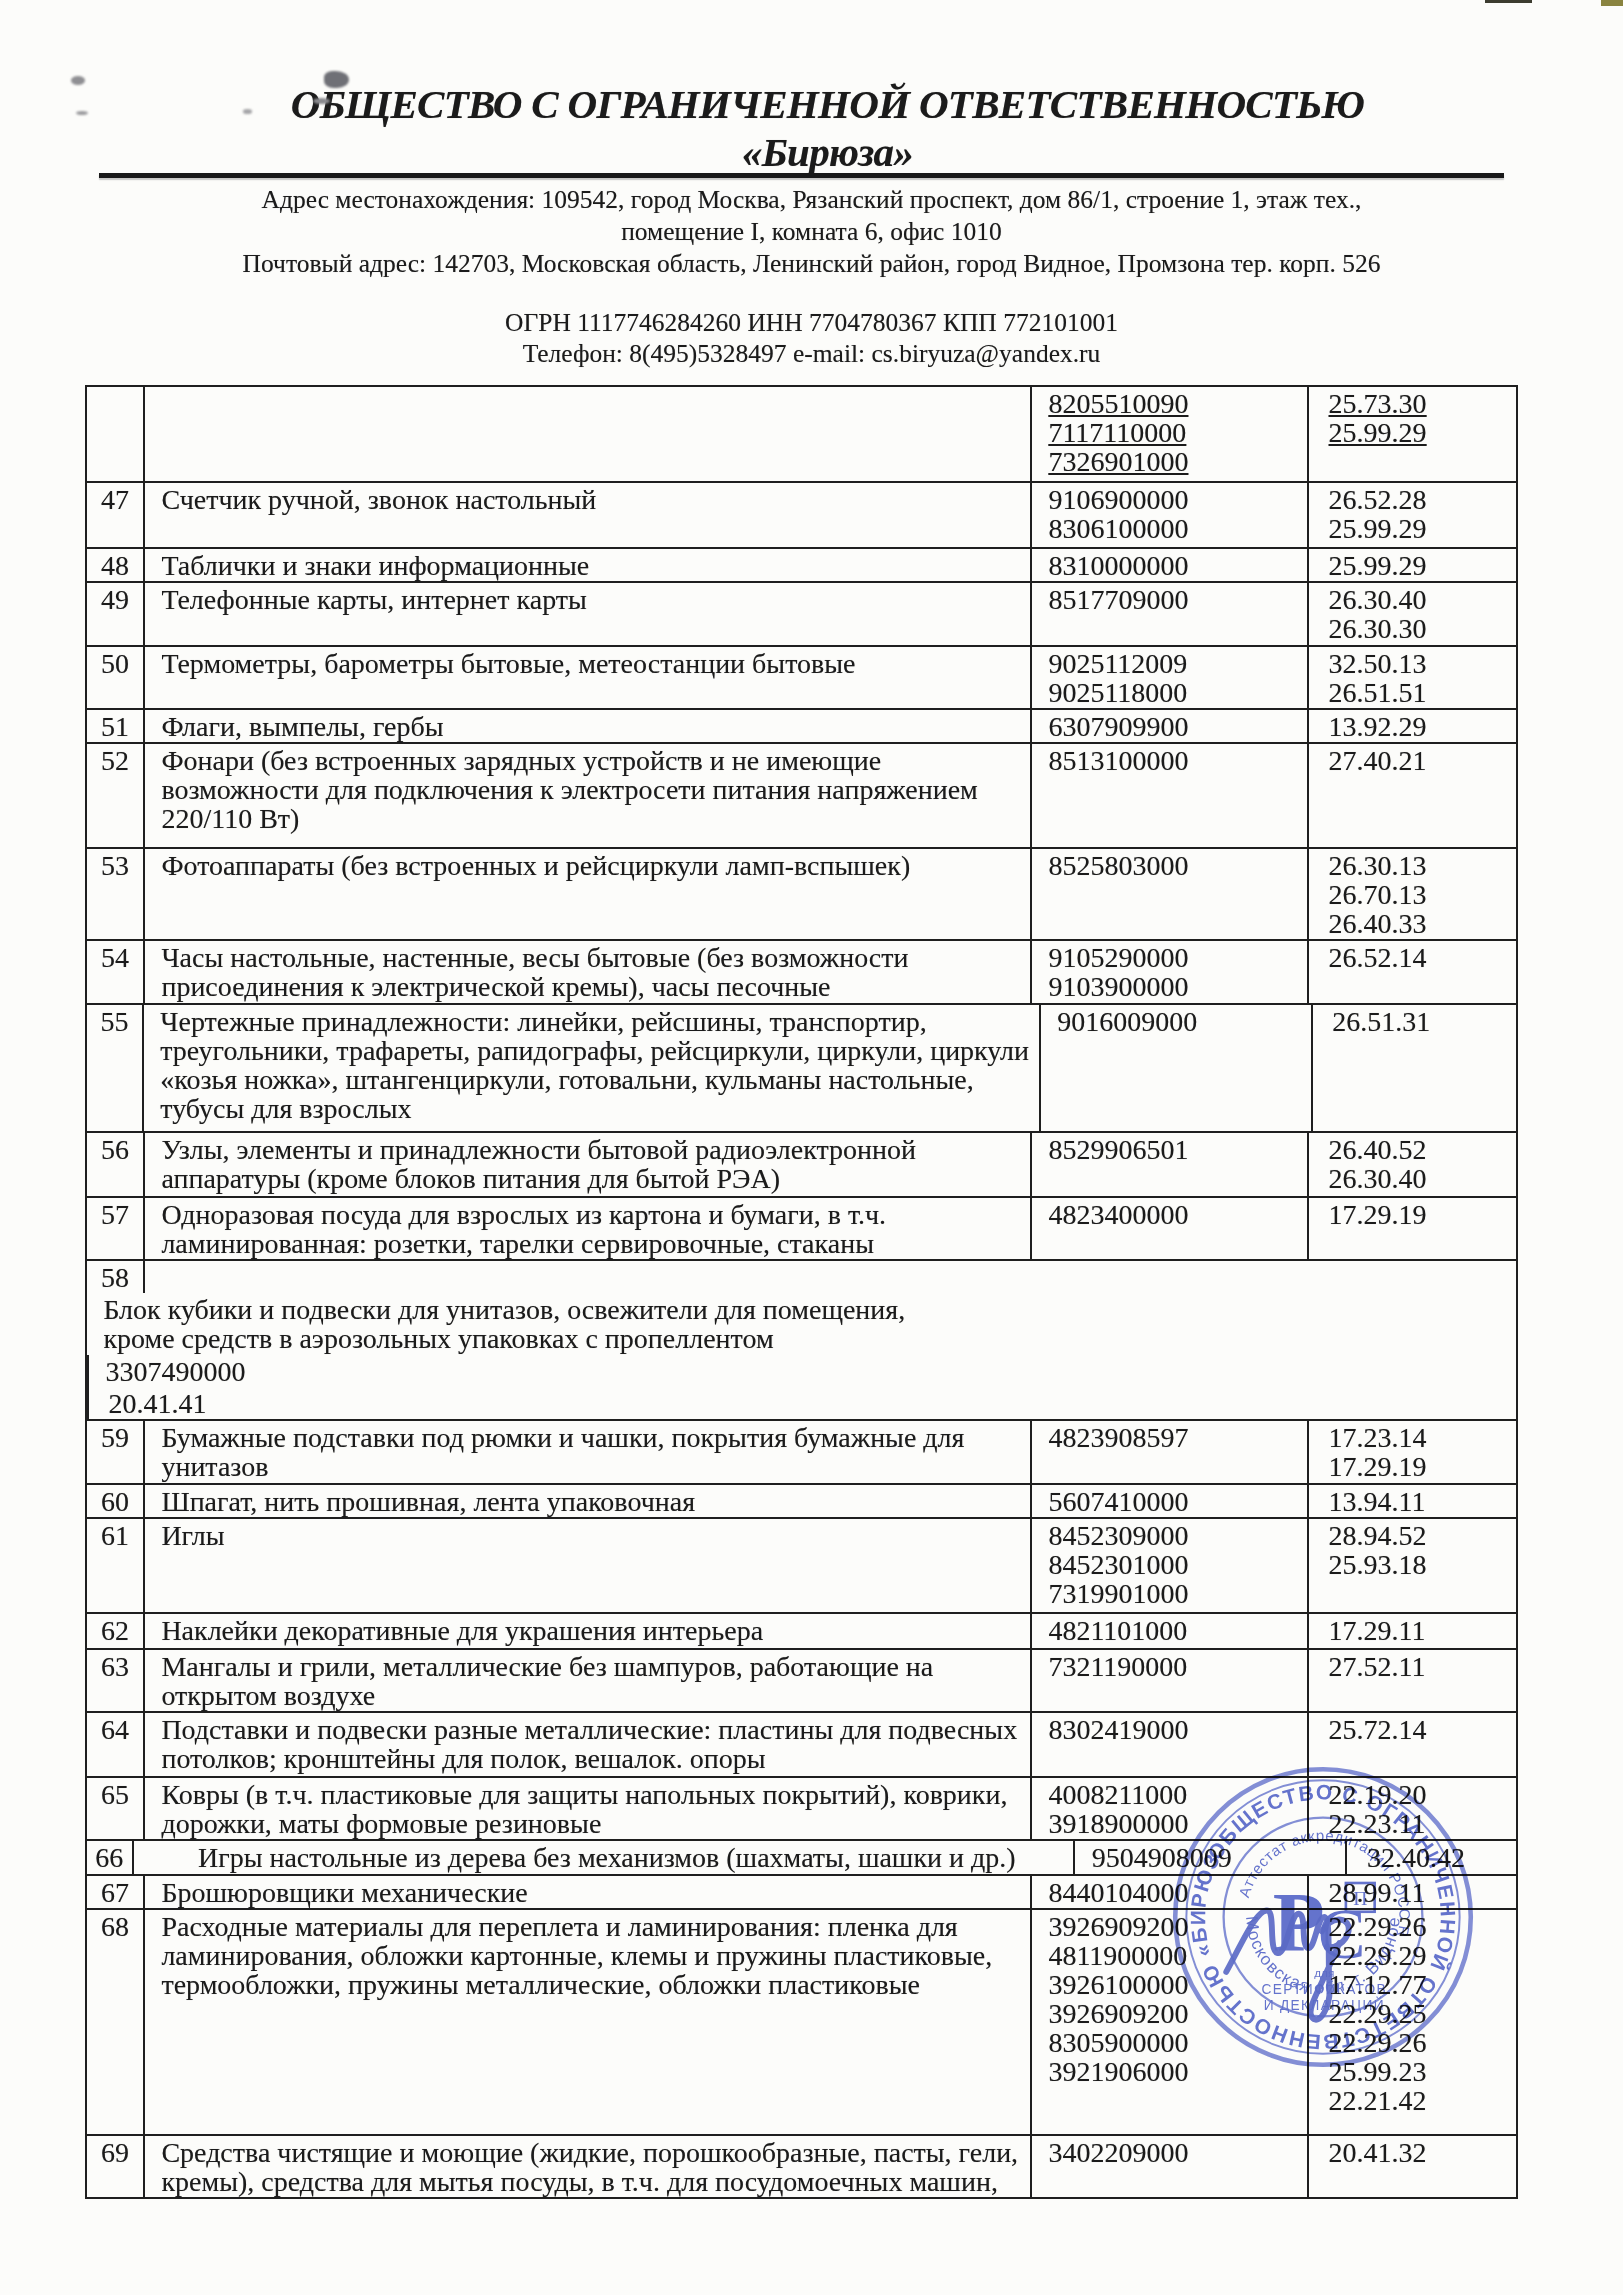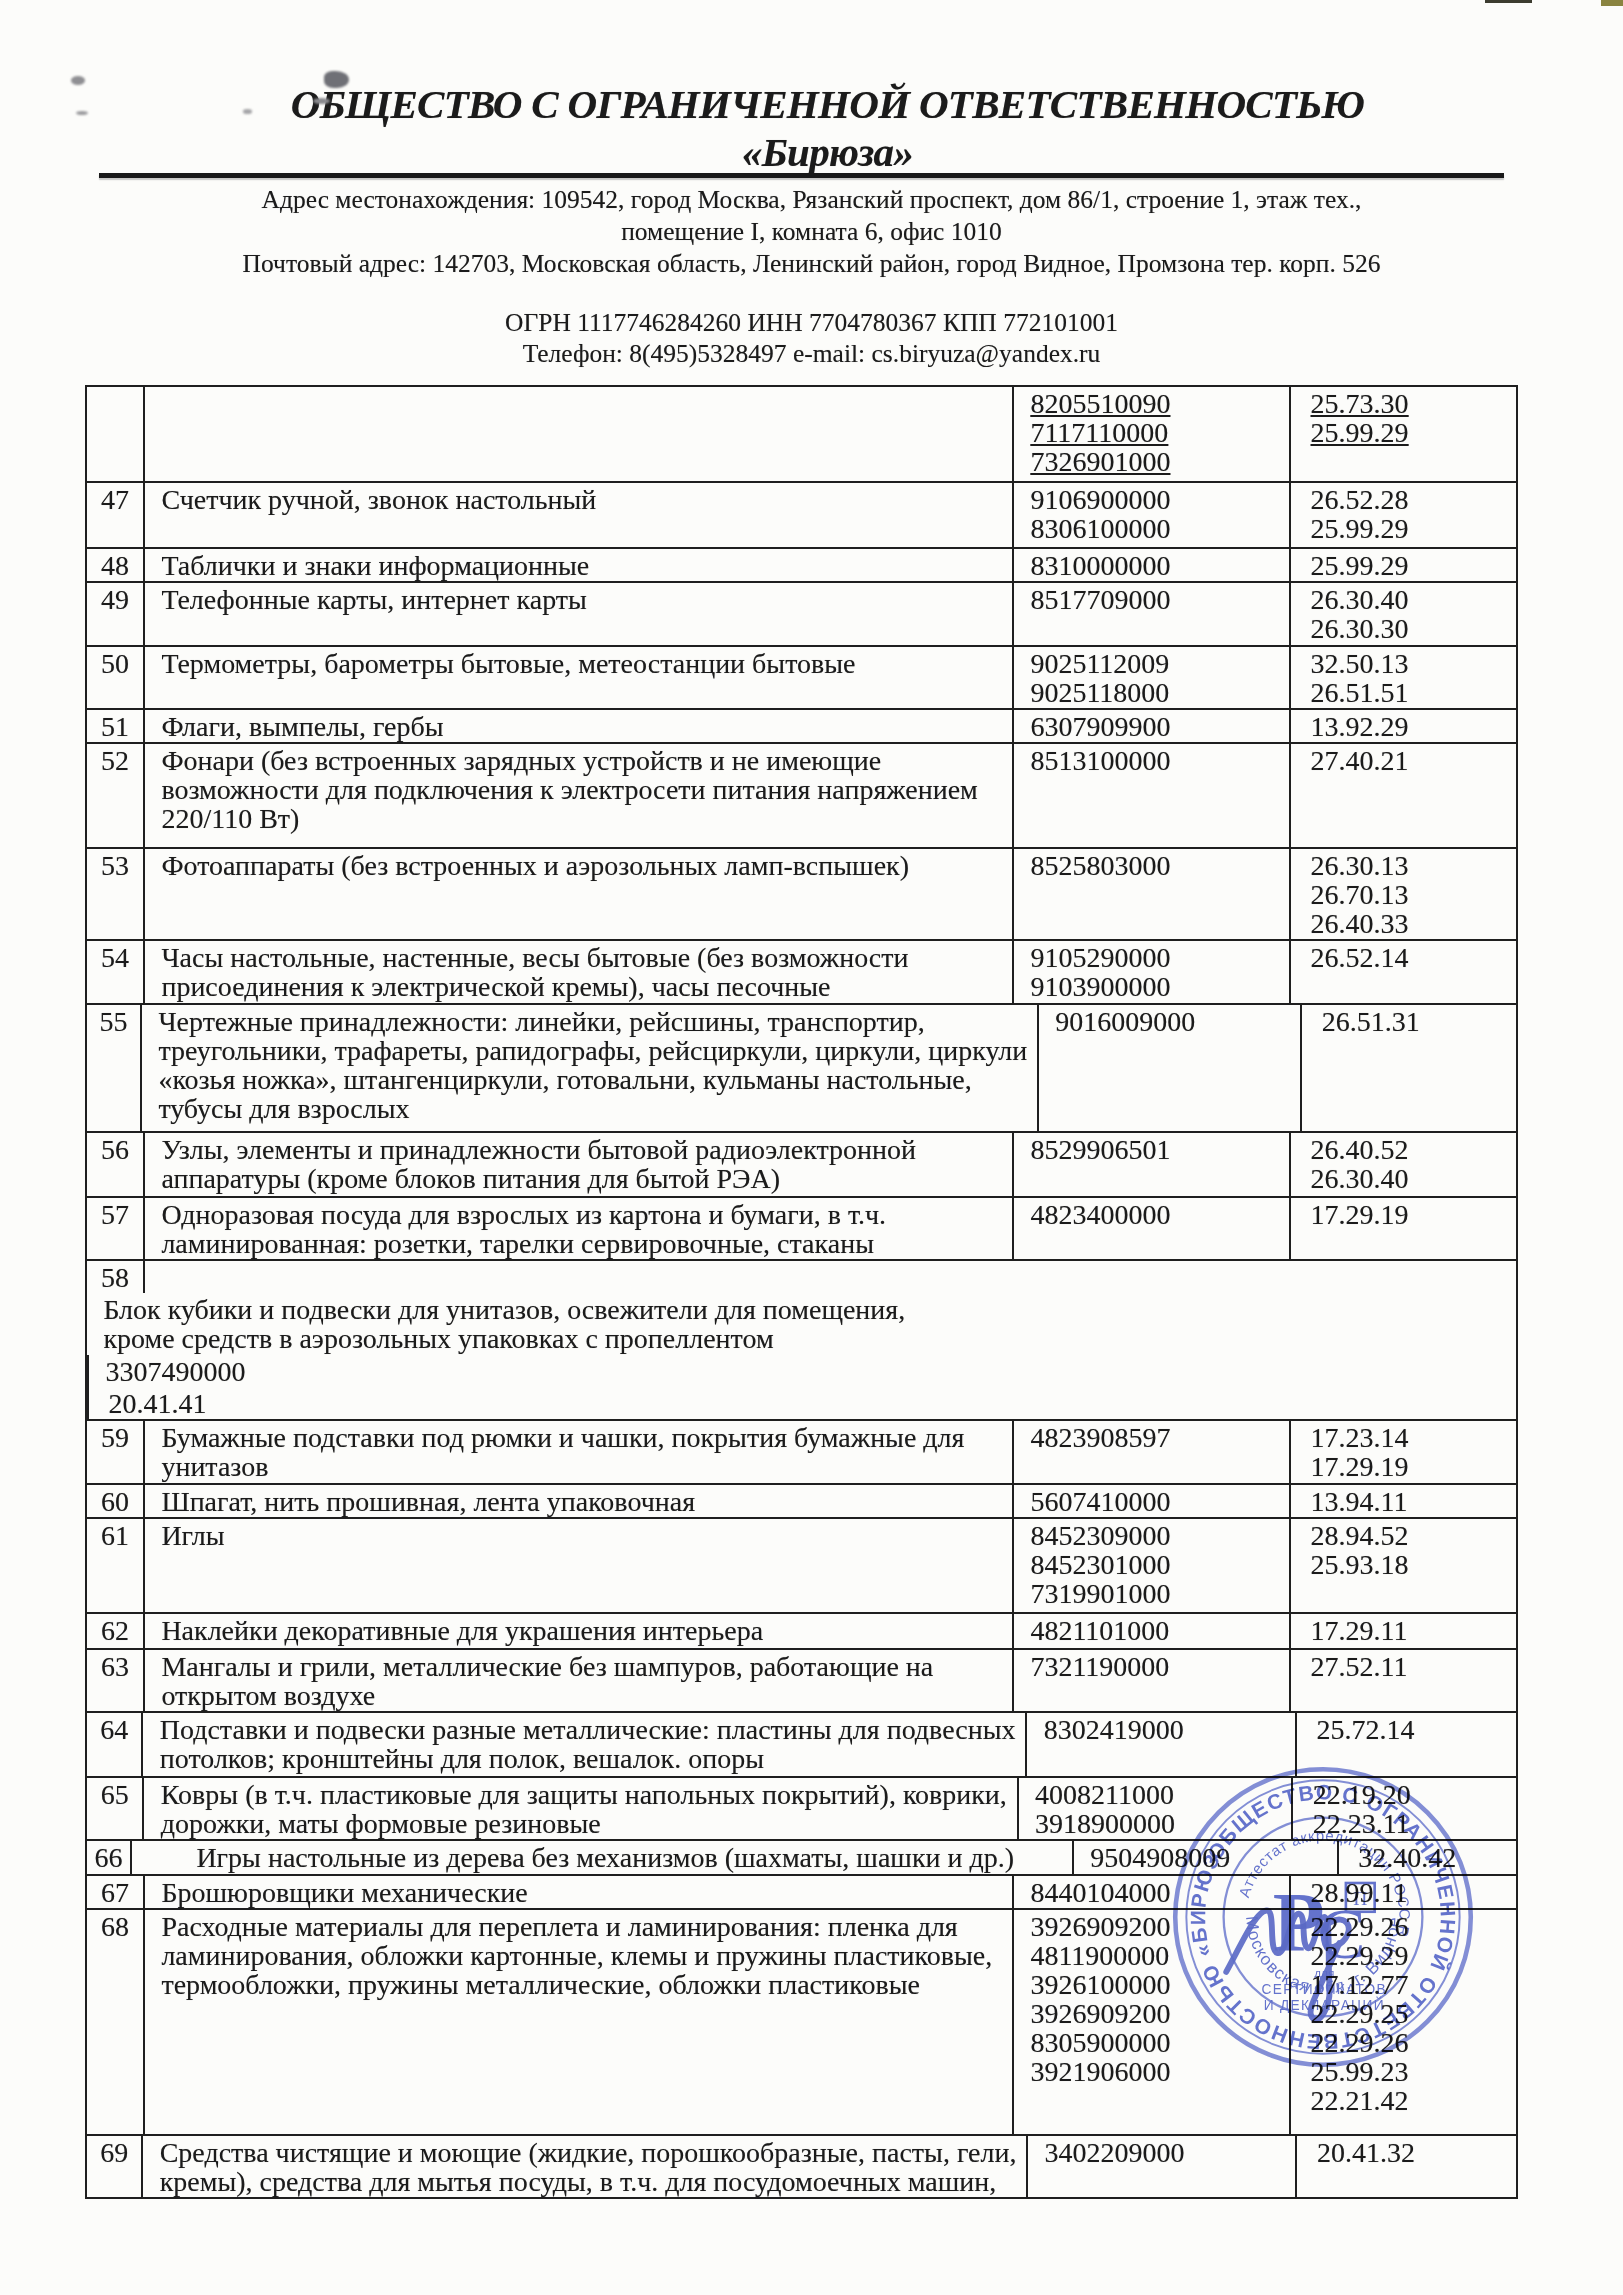--- a/index.html
+++ b/index.html
@@ -38,21 +38,21 @@
     border:2.6px solid #1f1f1f;border-left-width:2px;border-right-width:2px;
     box-sizing:border-box;
     text-shadow:0 0 0.7px rgba(20,20,20,.4);
   }
   .row{display:flex;border-top:2.6px solid #1f1f1f;box-sizing:border-box;}
   .row:first-child{border-top:none;}
   .c{box-sizing:border-box;padding-top:2px;padding-bottom:1.3px;}
   .c1{width:58px;border-right:2px solid #1f1f1f;text-align:center;}
   .c2{flex:1;padding-left:16.4px;padding-right:9.8px;}
   .c3{width:277px;border-left:2px solid #1f1f1f;padding-left:16.4px;}
-  .c4{width:227px;border-left:2px solid #1f1f1f;padding-left:19.6px;}
+  .c4{width:209px;border-left:2px solid #1f1f1f;padding-left:19.6px;}
   .ln{font-size:28px;line-height:29px;white-space:nowrap;}
   
   .stamp{
     position:absolute;left:1153px;top:1747px;width:340px;height:340px;
     mix-blend-mode:multiply;opacity:.85;
   }
   
   .speck{position:absolute;border-radius:50%;filter:blur(1px);}
   .sp1{left:71px;top:76px;width:14.4px;height:8.5px;background:#8f8f93;}
   .sp2{left:324px;top:71px;width:25px;height:17px;background:#6f7076;border-radius:40% 60% 55% 45%;}
@@ -185,21 +185,21 @@
         </div>
         <div class="c c4">
           <div class="ln">27.40.21</div>
         </div>
       </div>
       <div class="row" style="min-height: 92px;">
         <div class="c c1">
           <div class="ln">53</div>
         </div>
         <div class="c c2">
-          <div class="ln">Фотоаппараты (без встроенных и аэрозольных ламп-вспышек)</div>
+          <div class="ln">Фотоаппараты (без встроенных и рейсциркули ламп-вспышек)</div>
         </div>
         <div class="c c3">
           <div class="ln">8525803000</div>
         </div>
         <div class="c c4">
           <div class="ln">26.30.13</div>
           <div class="ln">26.70.13</div>
           <div class="ln">26.40.33</div>
         </div>
       </div>

